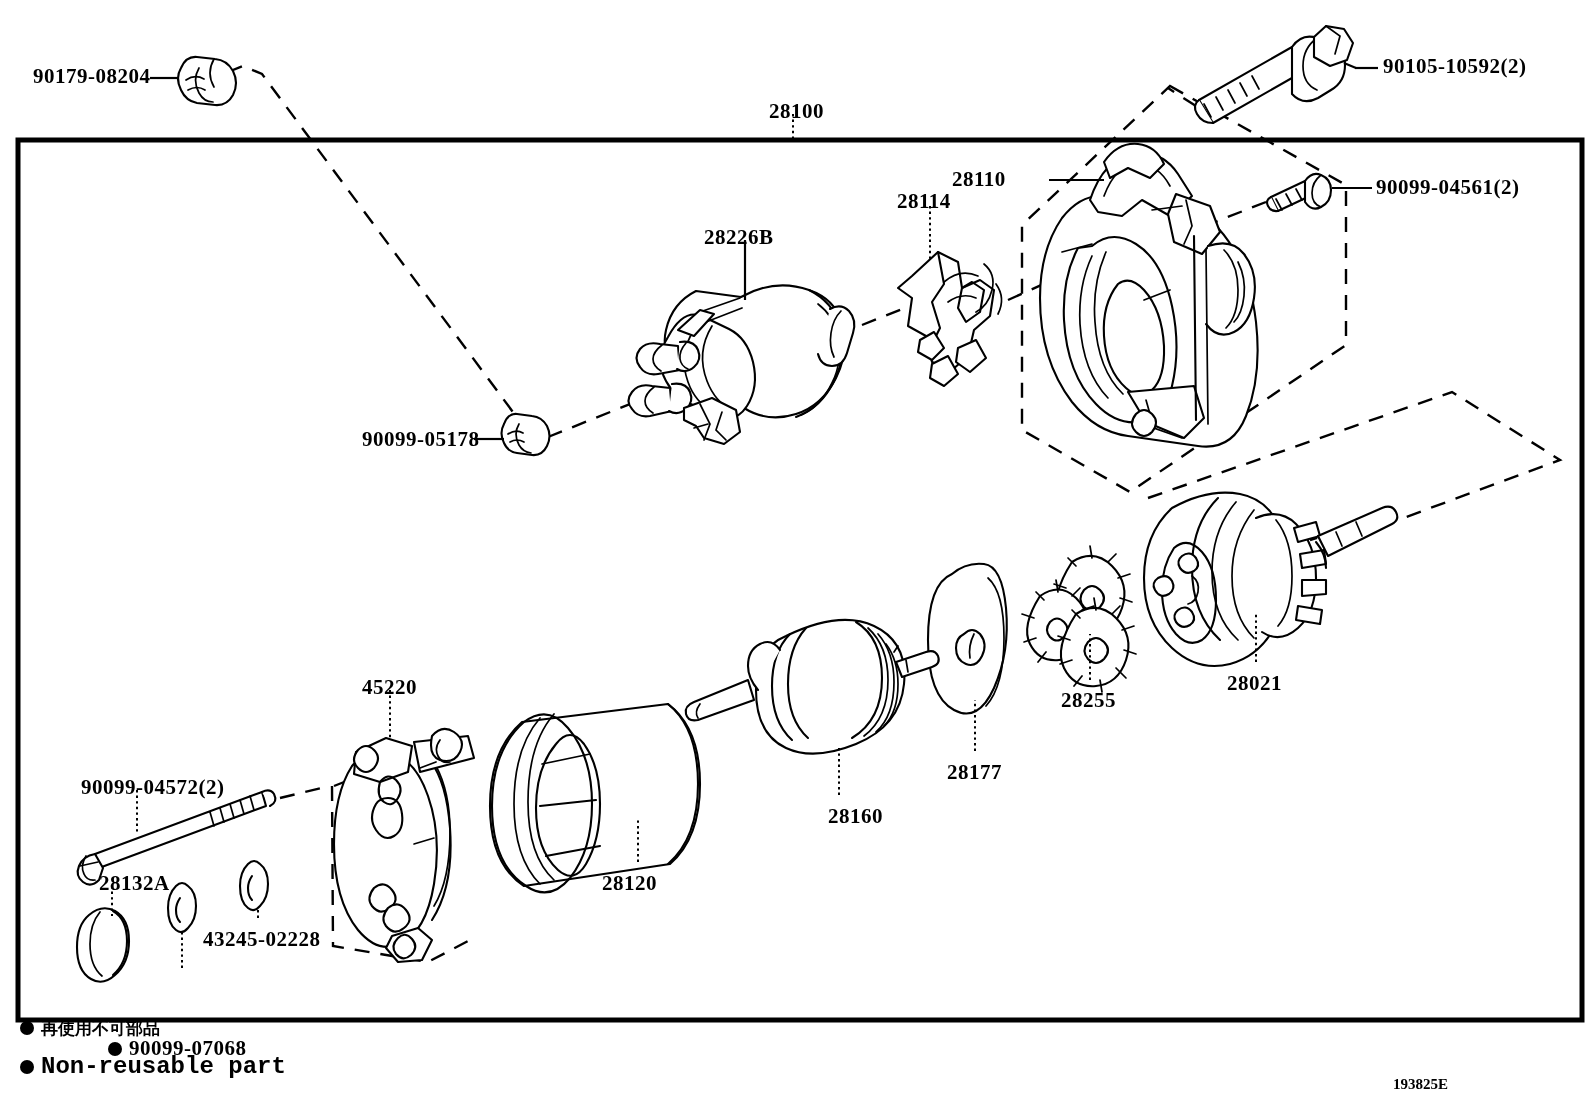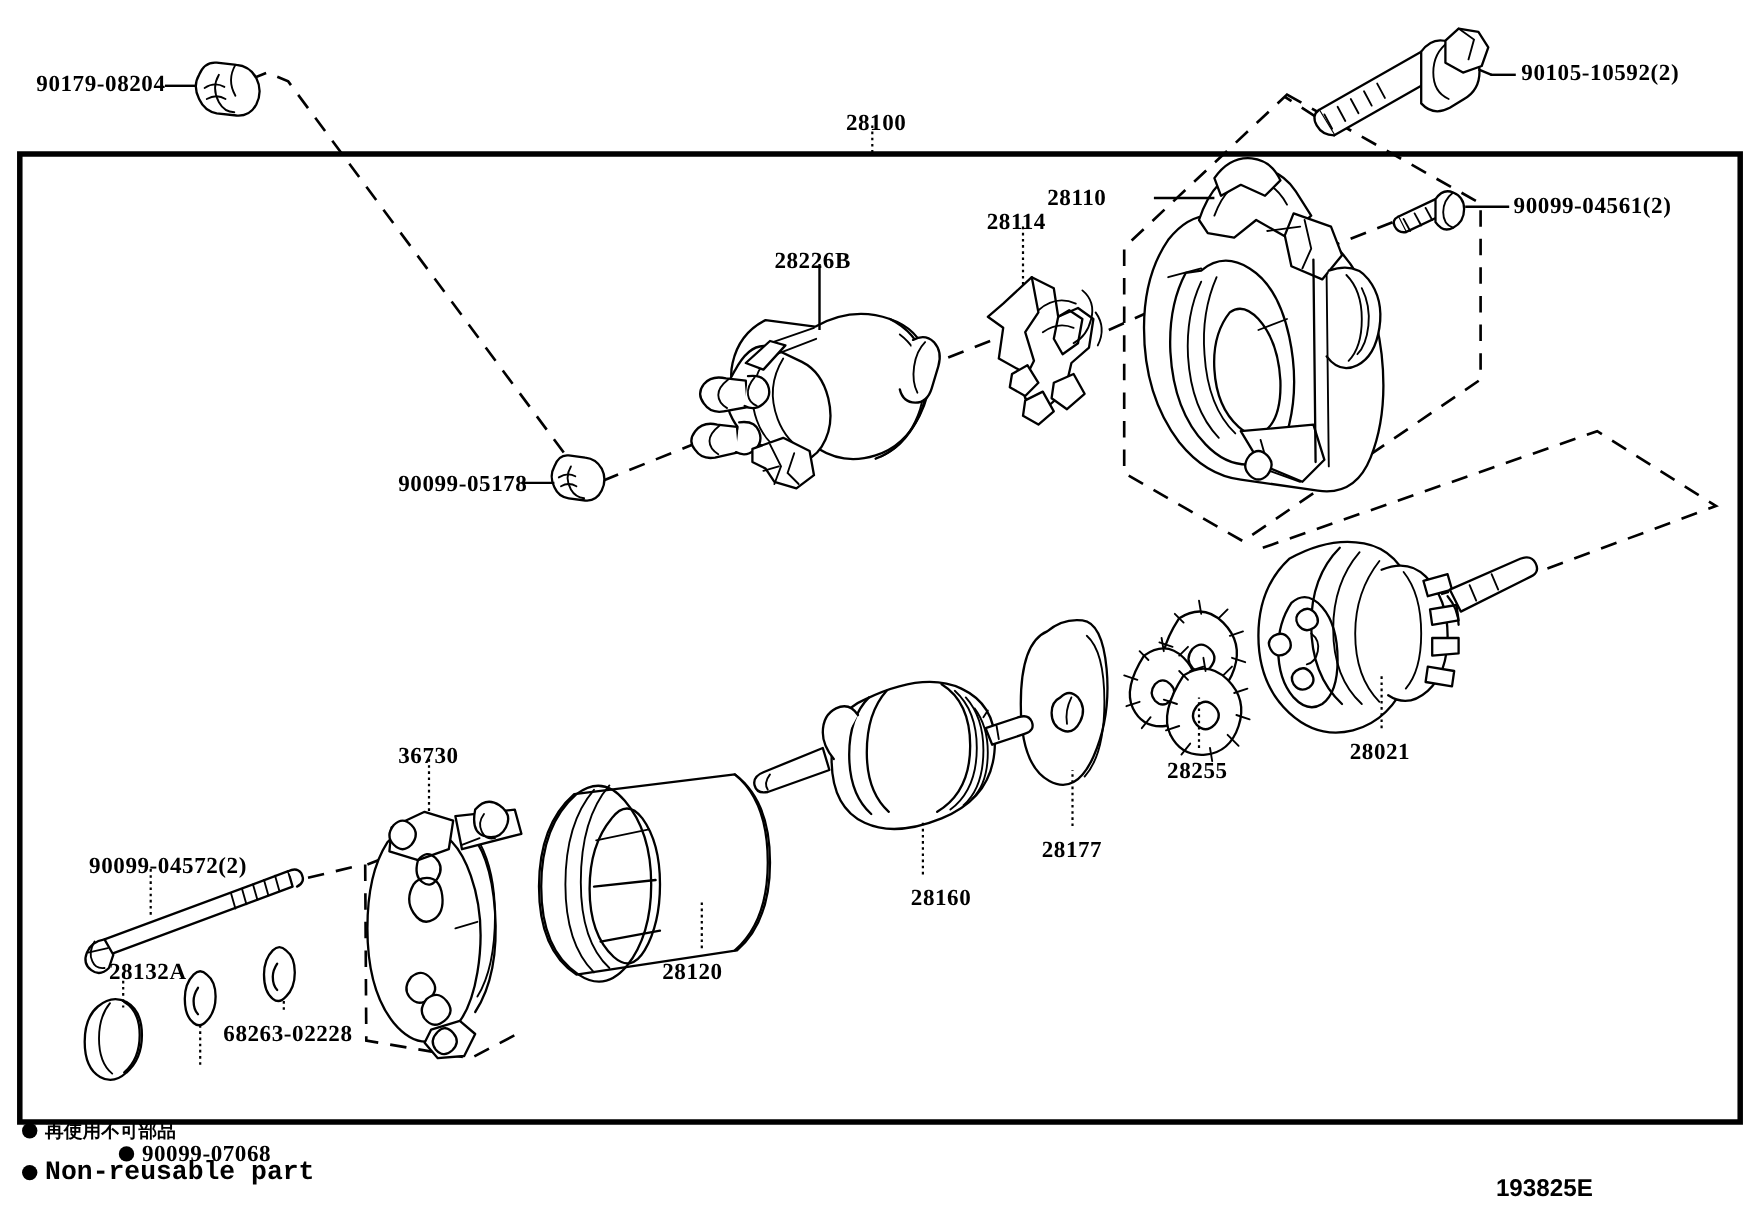--- a/index.html
+++ b/index.html
@@ -26,21 +26,21 @@
     font-size:24px;
     color:#000;white-space:nowrap;
   }
   .foot.jp{font-family:"DejaVu Sans", sans-serif;font-size:17px;}
   .dot{
     display:inline-block;width:14px;height:14px;border-radius:50%;
     background:#000;vertical-align:-1px;margin-right:7px;
   }
   .corner{
     position:absolute;right:8px;bottom:6px;
-    font-family:Liberation Sans, sans-serif;font-weight:bold;font-size:22px;color:#000;
+    font-family:Liberation Serif, serif;font-weight:bold;font-size:15px;color:#000;
   }
 </style>
 </head>
 <body>
 
 <div id="stage">
 
   <svg class="layer" viewBox="0 0 1592 1099">
     <defs>
       <style>
@@ -430,27 +430,27 @@
   <div class="lbl" style="left:33px;top:64px;">90179-08204</div>
   <div class="lbl" style="left:1383px;top:54px;">90105-10592(2)</div>
   <div class="lbl" style="left:769px;top:99px;">28100</div>
   <div class="lbl" style="left:952px;top:167px;">28110</div>
   <div class="lbl" style="left:1376px;top:175px;">90099-04561(2)</div>
   <div class="lbl" style="left:897px;top:189px;">28114</div>
   <div class="lbl" style="left:684px;top:225px;margin-left:20px;">28226B</div>
   <div class="lbl" style="left:362px;top:427px;text-align:right;">90099-05178</div>
   <div class="lbl" style="left:1227px;top:671px;">28021</div>
   <div class="lbl" style="left:1061px;top:688px;">28255</div>
-  <div class="lbl" style="left:362px;top:675px;">36730</div>
+  <div class="lbl" style="left:362px;top:675px;">45220</div>
   <div class="lbl" style="left:947px;top:760px;">28177</div>
   <div class="lbl" style="left:81px;top:775px;">90099-04572(2)</div>
   <div class="lbl" style="left:810px;top:804px;margin-left:18px;">28160</div>
   <div class="lbl" style="left:84px;top:871px;margin-left:15px;">28132A</div>
   <div class="lbl" style="left:602px;top:871px;">28120</div>
-  <div class="lbl" style="left:203px;top:927px;">68263-02228</div>
+  <div class="lbl" style="left:203px;top:927px;">43245-02228</div>
 
   <div class="lbl" style="left:108px;top:1036px;text-align:center;">
     <span class="dot"></span><span>90099-07068</span>
   </div>
 
   <div class="foot jp" style="left:20px;top:1017px;">
     <span class="dot"></span><span>再使用不可部品</span>
   </div>
   <div class="foot" style="left:20px;top:1053px;">
     <span class="dot"></span><span>Non-reusable part</span>

